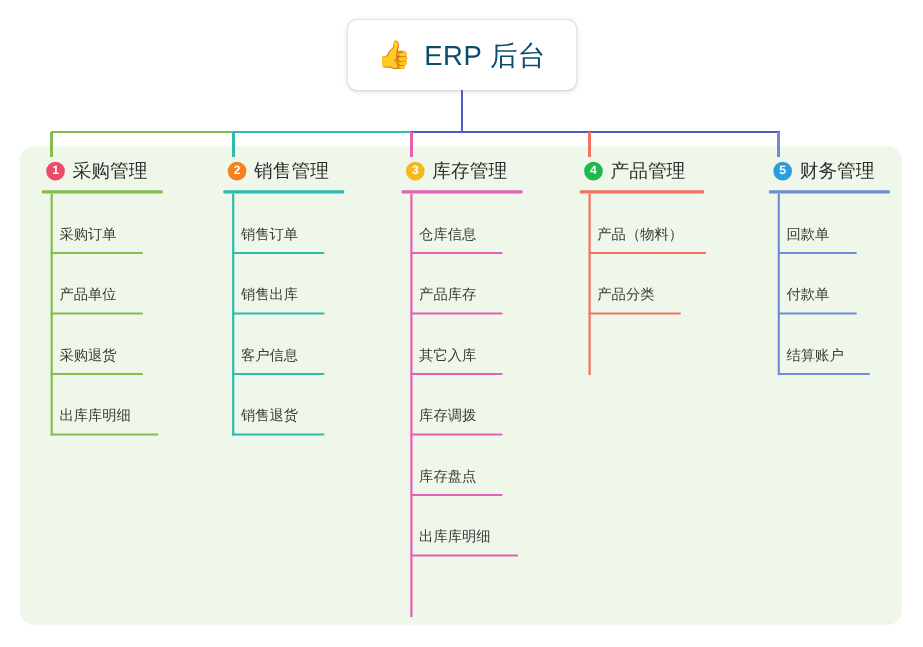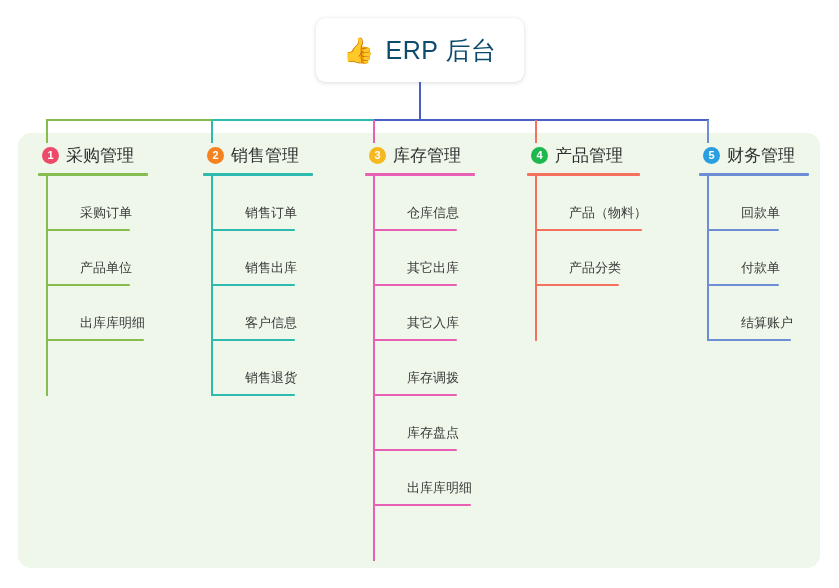--- a/index.html
+++ b/index.html
@@ -110,21 +110,21 @@
   .leaves {
     position: relative;
     margin-top: 0;
   }
   .leaf {
     position: relative;
     height: 55px;
   }
   .leaf-label {
     position: absolute;
-    left: 42px;
+    left: 16px;
     bottom: 9px;
     font-size: 13px;
     color: #3a3a3a;
     white-space: nowrap;
   }
   .leaf-rule {
     position: absolute;
     left: 8px;
     bottom: 0;
     height: 2px;
@@ -164,20 +164,24 @@
         <div class="trunk" style="background: rgb(134, 189, 78); height: 220px;"></div>
         <div class="leaf">
           <span class="leaf-label">采购订单</span>
           <div class="leaf-rule" style="background: rgb(134, 189, 78); width: 84px;"></div>
         </div>
         <div class="leaf">
           <span class="leaf-label">产品单位</span>
           <div class="leaf-rule" style="background: rgb(134, 189, 78); width: 84px;"></div>
         </div>
         <div class="leaf">
+          <span class="leaf-label">采购退货</span>
+          <div class="leaf-rule" style="background: rgb(134, 189, 78); width: 84px;"></div>
+        </div>
+        <div class="leaf">
           <span class="leaf-label">出库库明细</span>
           <div class="leaf-rule" style="background: rgb(134, 189, 78); width: 98px;"></div>
         </div>
       </div>
     </div>
     <div class="column" style="left: 203px;">
       <div class="col-head">
         <span class="badge" style="background: rgb(245, 130, 31);">2</span>
         <span class="col-title">销售管理</span>
       </div>
@@ -208,21 +212,21 @@
         <span class="col-title">库存管理</span>
       </div>
       <div class="col-rule" style="background: rgb(232, 96, 180); width: 110px;"></div>
       <div class="leaves">
         <div class="trunk" style="background: rgb(232, 96, 180); height: 385px;"></div>
         <div class="leaf">
           <span class="leaf-label">仓库信息</span>
           <div class="leaf-rule" style="background: rgb(232, 96, 180); width: 84px;"></div>
         </div>
         <div class="leaf">
-          <span class="leaf-label">其它出库</span>
+          <span class="leaf-label">产品库存</span>
           <div class="leaf-rule" style="background: rgb(232, 96, 180); width: 84px;"></div>
         </div>
         <div class="leaf">
           <span class="leaf-label">其它入库</span>
           <div class="leaf-rule" style="background: rgb(232, 96, 180); width: 84px;"></div>
         </div>
         <div class="leaf">
           <span class="leaf-label">库存调拨</span>
           <div class="leaf-rule" style="background: rgb(232, 96, 180); width: 84px;"></div>
         </div>

